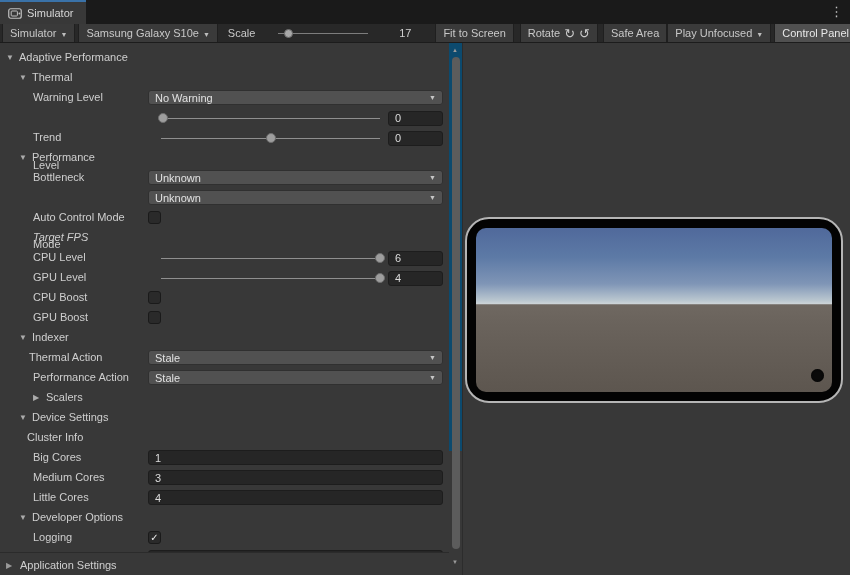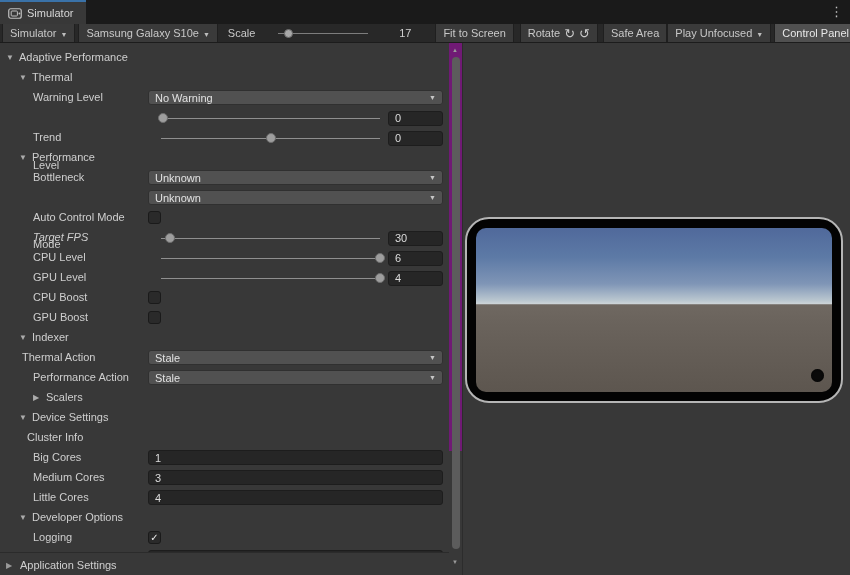--- a/index.html
+++ b/index.html
@@ -1,18 +1,18 @@
 <!DOCTYPE html>
 <html><head>
 <meta charset="utf-8">
 <style>
   * { margin:0; padding:0; box-sizing:border-box; }
   html,body { width:850px; height:575px; overflow:hidden; background:#383838;
               font-family:"Liberation Sans", sans-serif; }
-  .window { position:relative; width:850px; height:451px; background:#701a75; }
+  .window { position:relative; width:850px; height:451px; background:#0c4a6e; }
 
   
   .tabbar { position:relative; height:24px; background:#1a1a1a; }
   .tab { position:absolute; left:0; top:0; height:24px; width:86px;
          background:#383838; border-top:2px solid #3a72a8;
          display:flex; align-items:center; gap:5px; padding:0 8px;
          color:#d6d6d6; font-size:11px; }
   .kebab { position:absolute; right:7px; top:3px; color:#c2c2c2; font-size:13px;
            line-height:17px; cursor:default; }
 
@@ -214,31 +214,20 @@
             </div>
           </div>
           <div class="row">
             <span class="lbl" style="left: 33px;">Auto Control Mode</span>
             <div class="ctrl">
               <div class="checkbox"></div>
             </div>
           </div>
           <div class="row">
             <span class="lbl" style="left: 33px; font-style: italic;">Target FPS</span>
-            <div class="ctrl">
-              <div class="srow">
-                <div class="strack">
-                  <div class="line"></div>
-                  <div class="knob" style="left: calc(4% - 5px);"></div>
-                </div>
-                <div class="numfield">
-                  <span>30</span>
-                </div>
-              </div>
-            </div>
           </div>
           <div class="row">
             <span class="lbl" style="left: 33px;">CPU Level</span>
             <div class="ctrl">
               <div class="srow">
                 <div class="strack">
                   <div class="line"></div>
                   <div class="knob" style="left: calc(100% - 5px);"></div>
                 </div>
                 <div class="numfield">
@@ -271,21 +260,21 @@
             <span class="lbl" style="left: 33px;">GPU Boost</span>
             <div class="ctrl">
               <div class="checkbox"></div>
             </div>
           </div>
           <div class="row">
             <span class="fold" style="left: 19px;">▼</span>
             <span class="lbl" style="left: 32px;">Indexer</span>
           </div>
           <div class="row">
-            <span class="lbl" style="left: 22px;">Thermal Action</span>
+            <span class="lbl" style="left: 29px;">Thermal Action</span>
             <div class="ctrl">
               <div class="dropdown">
                 <span>Stale</span>
                 <span class="dcaret">▼</span>
               </div>
             </div>
           </div>
           <div class="row">
             <span class="lbl" style="left: 33px;">Performance Action</span>
             <div class="ctrl">

